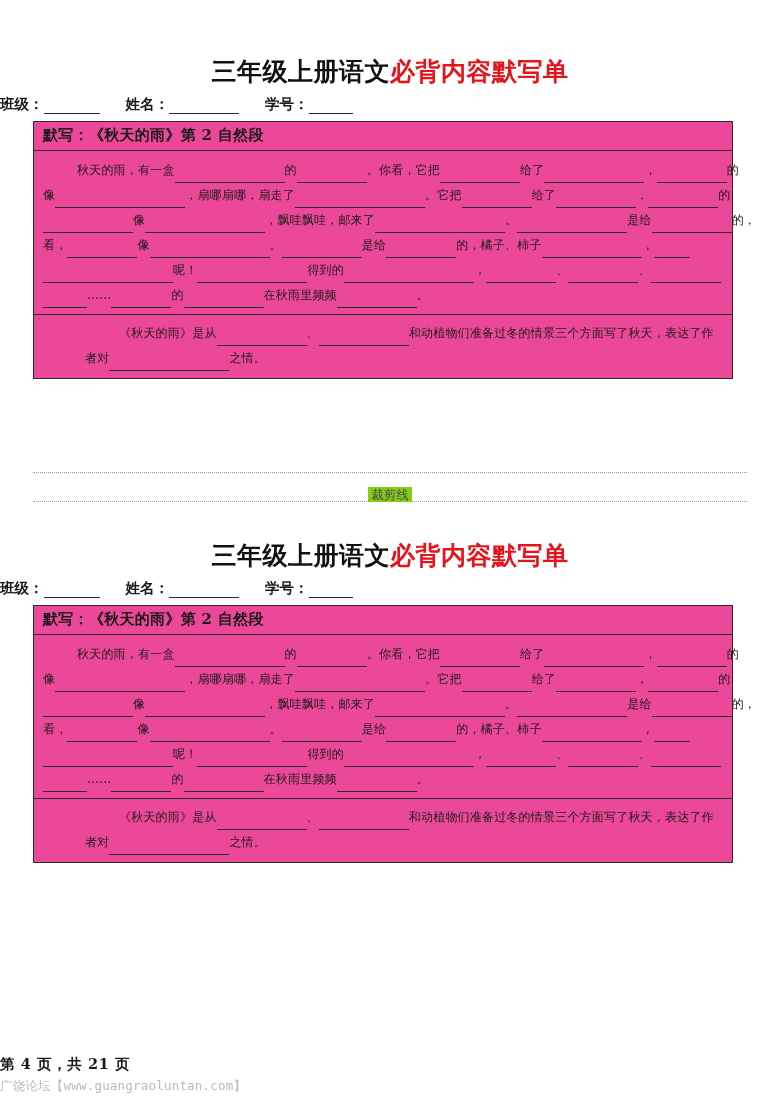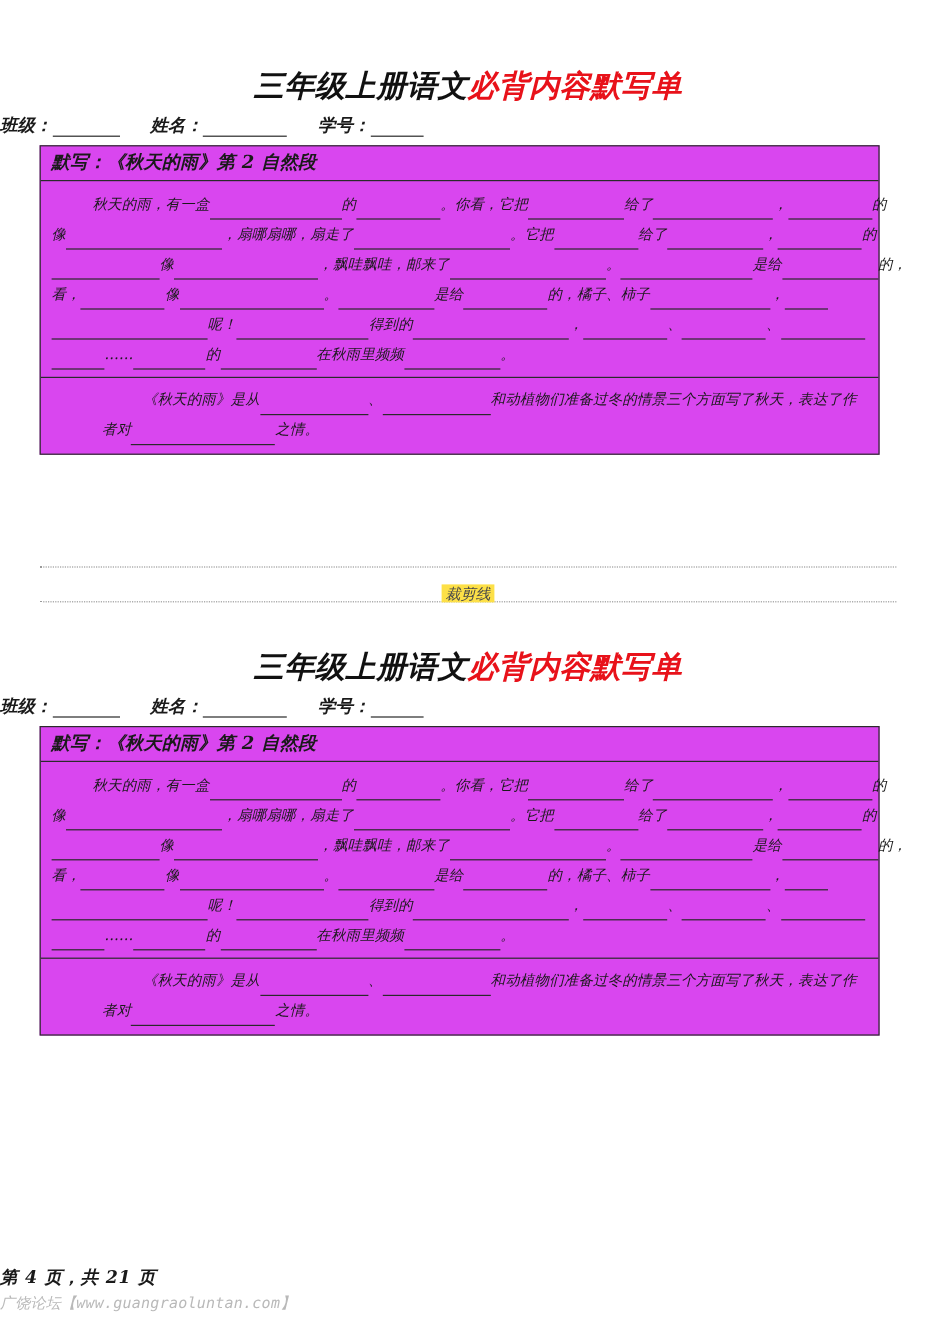--- a/index.html
+++ b/index.html
@@ -14,21 +14,20 @@
     font-family: "DejaVu Serif", "Liberation Serif", serif;
     color: #1a1a1a;
     overflow: hidden;
   }
 
   .page {
     position: absolute;
     left: 0; top: 0;
     width: 748px;
     height: 1103px;
-    font-style: italic;
   }
 
   
   .copy {
     position: absolute;
     left: 0;
     width: 780px;
   }
   .copy-1 { top: 56px; }
   .copy-2 { top: 540px; }
@@ -73,21 +72,21 @@
   .u-110 { width: 110px; }
   .u-120 { width: 120px; }
   .u-130 { width: 130px; }
 
   
   .box {
     margin: 7px 33px 0 33px;
     width: 700px;
     box-sizing: border-box;
     border: 1.3px solid #2b2b2b;
-    background: #d946ef;
+    background: #ec4899;
   }
   .box-header {
     border-bottom: 1.1px solid #2b2b2b;
     padding: 4px 9px 5px 9px;
     font-size: 15px;
     font-weight: bold;
     letter-spacing: 0.3px;
     white-space: nowrap;
   }
   .box-body {
@@ -131,21 +130,21 @@
     top: 17px;
     left: 0;
     width: 100%;
     text-align: center;
     font-size: 12.5px;
     color: #4a4a4a;
     background: transparent;
     line-height: 1;
   }
   .cut-label span {
-    background: #fde047;
+    background: #84cc16;
     padding: 0 3px;
   }
 
   
   .footer {
     position: absolute;
     left: 0;
     width: 780px;
     text-align: left;
   }

